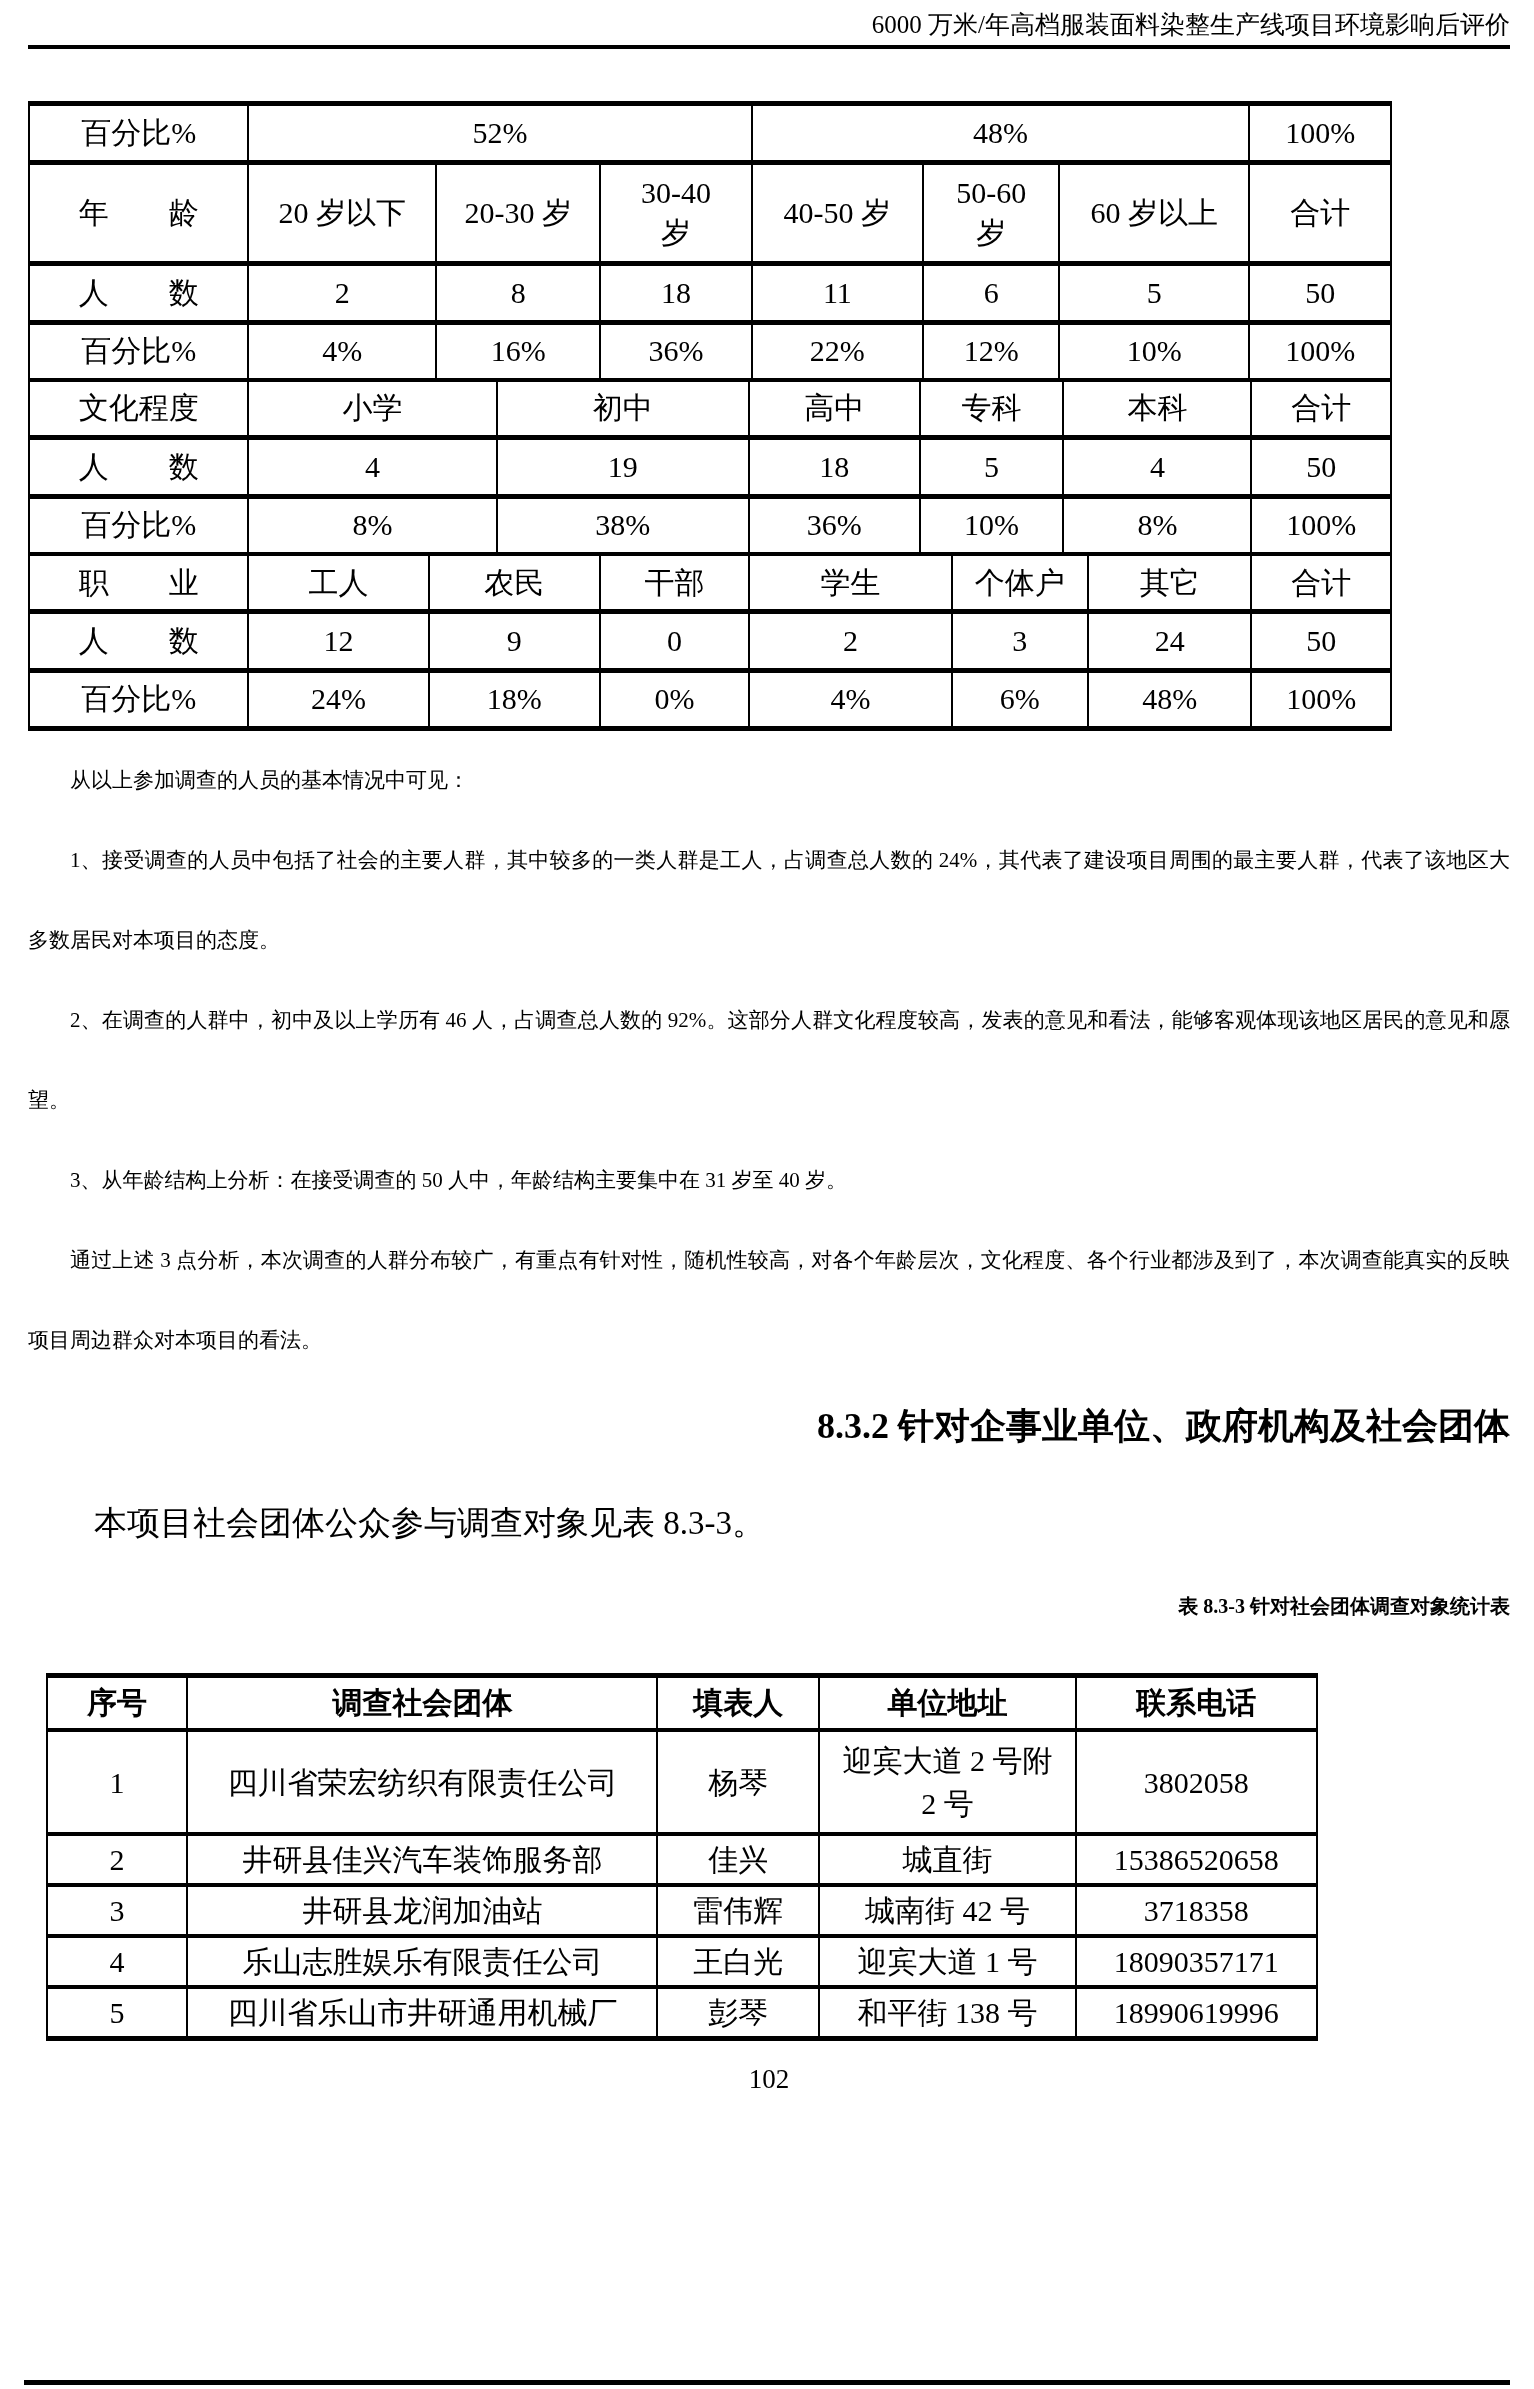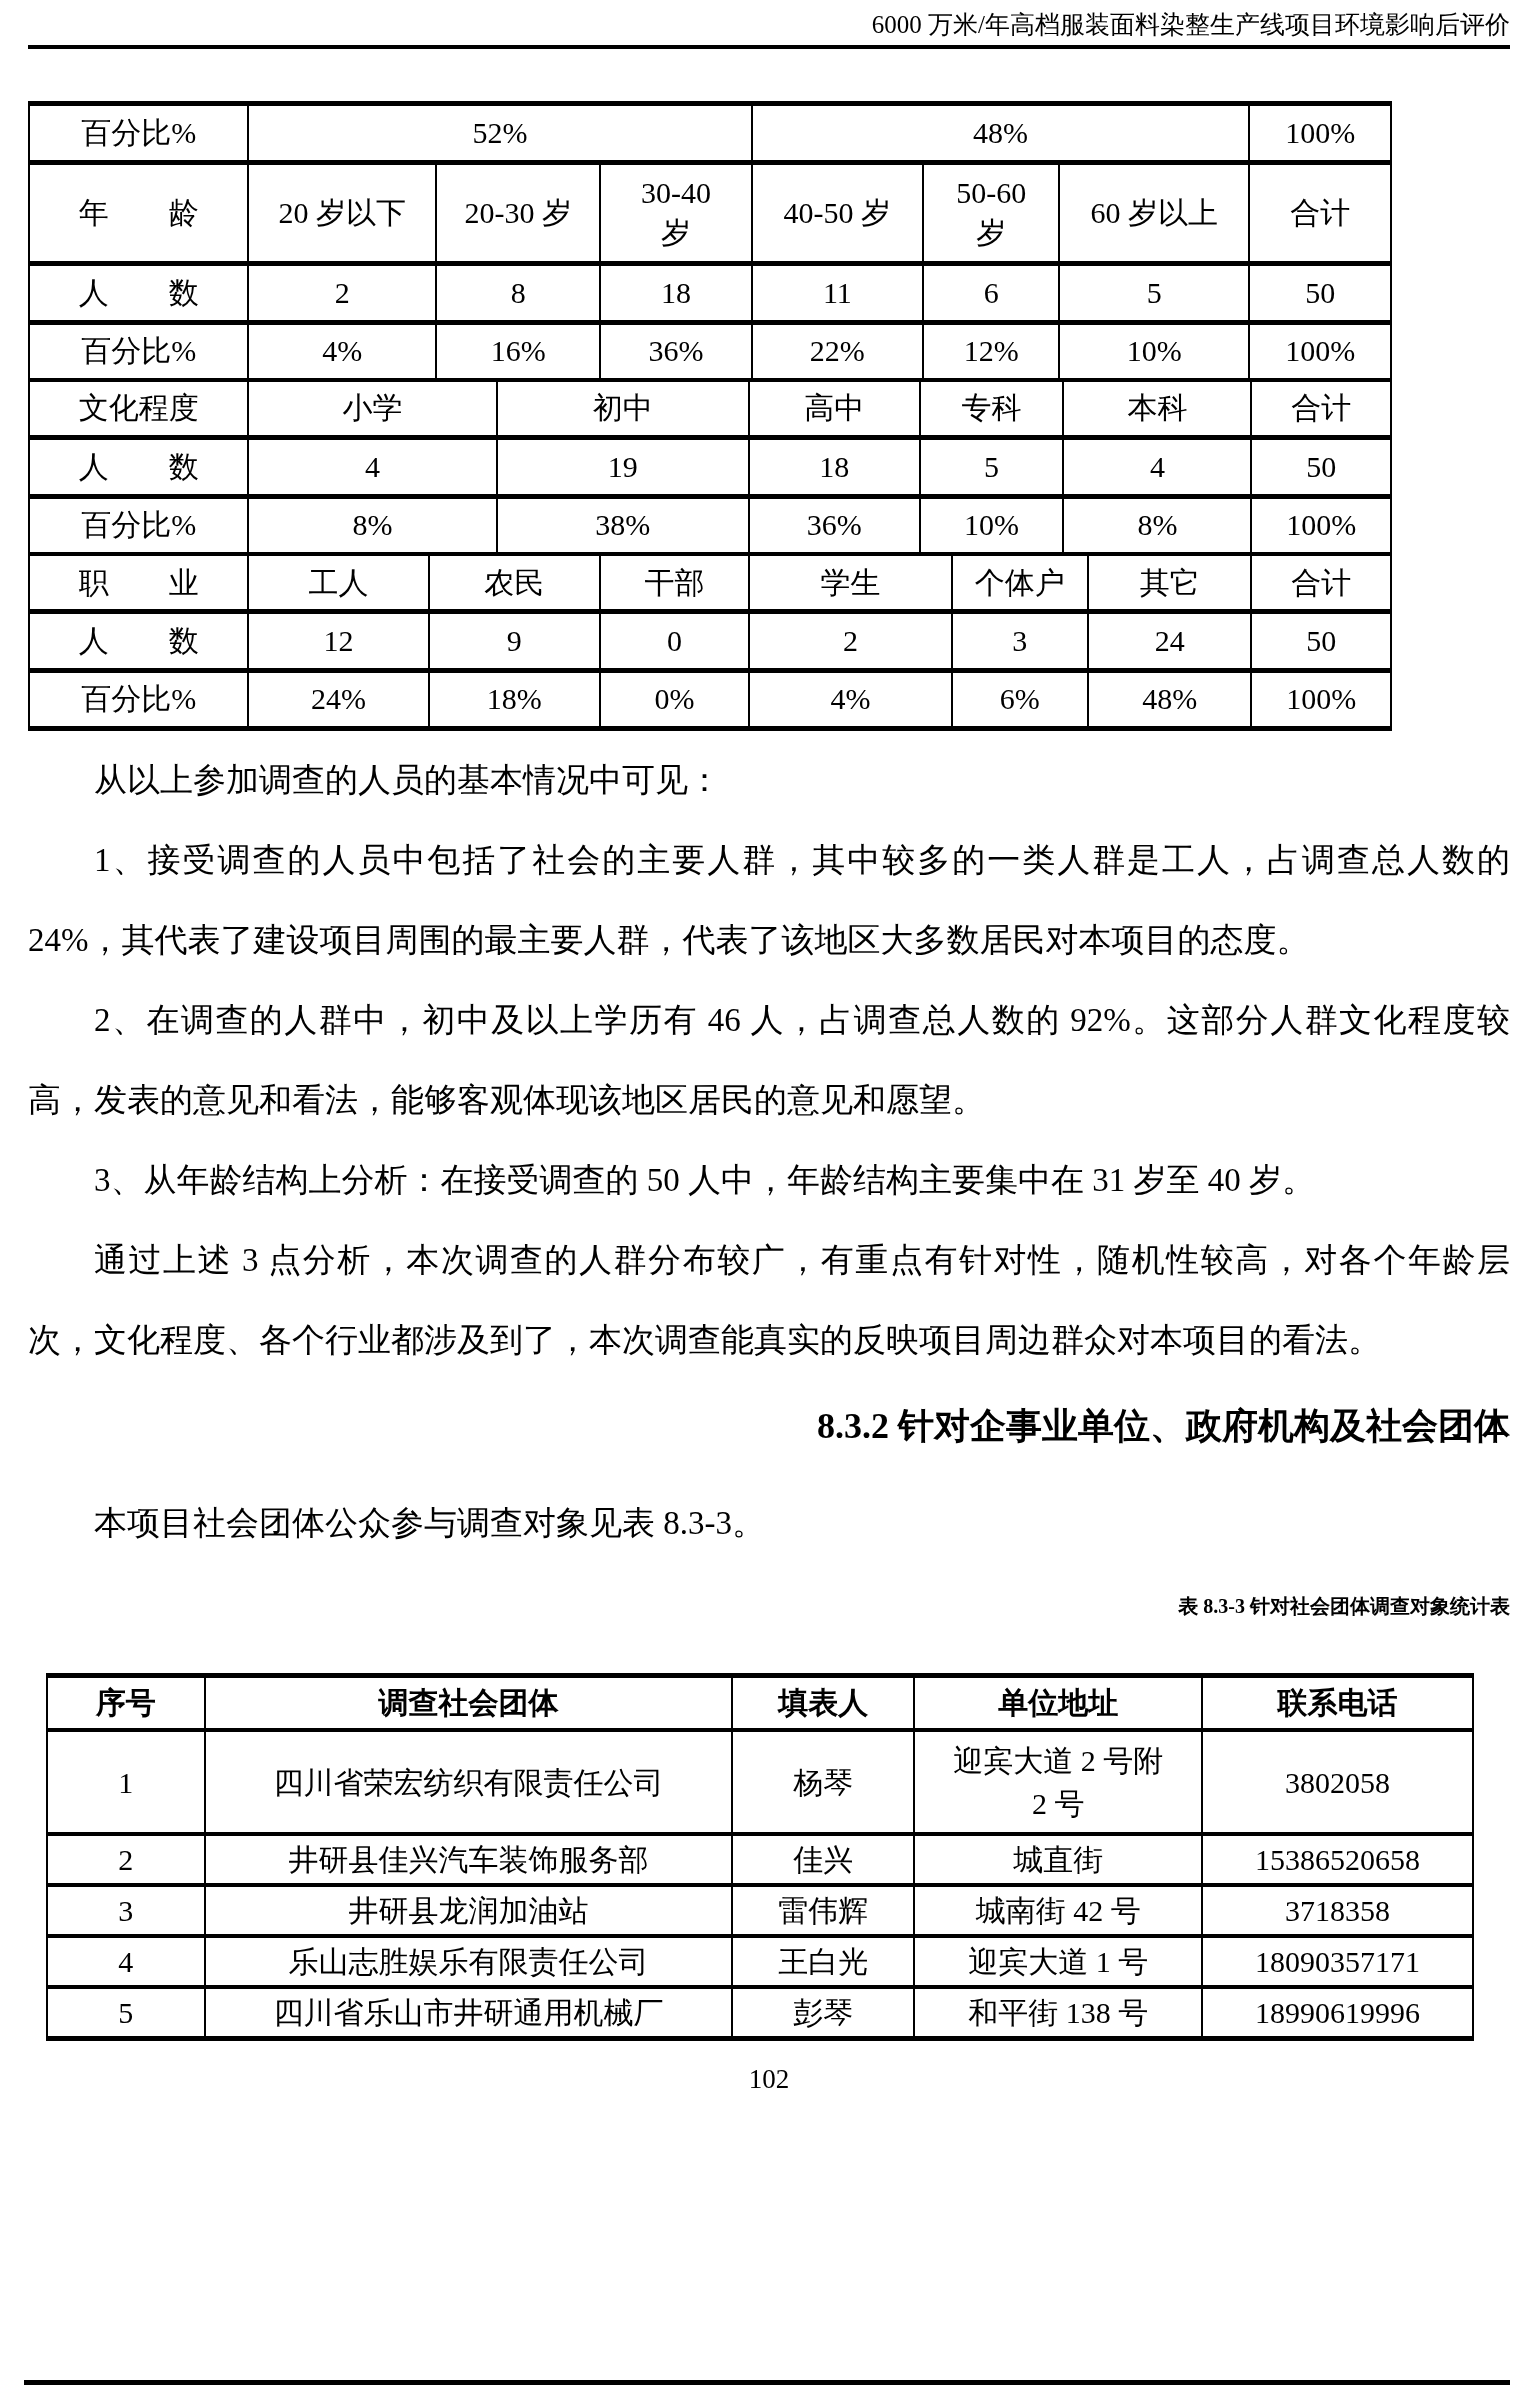--- a/index.html
+++ b/index.html
@@ -28,37 +28,37 @@
     white-space:pre-line;
     overflow:hidden;
   }
   .t1 tr.tall td { height:93px; }
   .t1 tr.seam-bottom td { border-bottom-width:2.5px; }
   .t1 tr.seam-top td { border-top-width:2.5px; }
 
   
   .body-text { margin-top:8.3px; }
   .body-text p {
-    margin:0; font-size:33px; line-height:80px;
+    margin:0; font-size:21px; line-height:80px;
     text-indent:2em; text-align:justify;
   }
 
   .section-heading {
     margin:23.4px 0 0 0;
     font-size:36px; font-weight:bold; line-height:1.3;text-align:right;
   }
   .section-intro { margin:33px 0 0 0; font-size:33px; line-height:80px; text-indent:2em; }
 
   .table-caption {
     margin:28px 0 0 0;
     text-align:right; font-size:20px; font-weight:bold; line-height:1.5;
   }
 
   
-  .t2 { border-collapse:collapse; table-layout:fixed; width:1428px; margin:52px 0 0 17.5px; }
+  .t2 { border-collapse:collapse; table-layout:fixed; width:1272px; margin:52px 0 0 17.5px; }
   .t2 th, .t2 td {
     border:2.5px solid #000;
     border-top-width:4.2px; border-bottom-width:4.2px;
     text-align:center; vertical-align:middle;
     font-size:30px; line-height:1.45;
     padding:1.7px 5px;
     white-space:pre-line;
     overflow:hidden;
   }
   .t2 th { font-weight:bold; height:47px; border-top-width:5.8px; }

